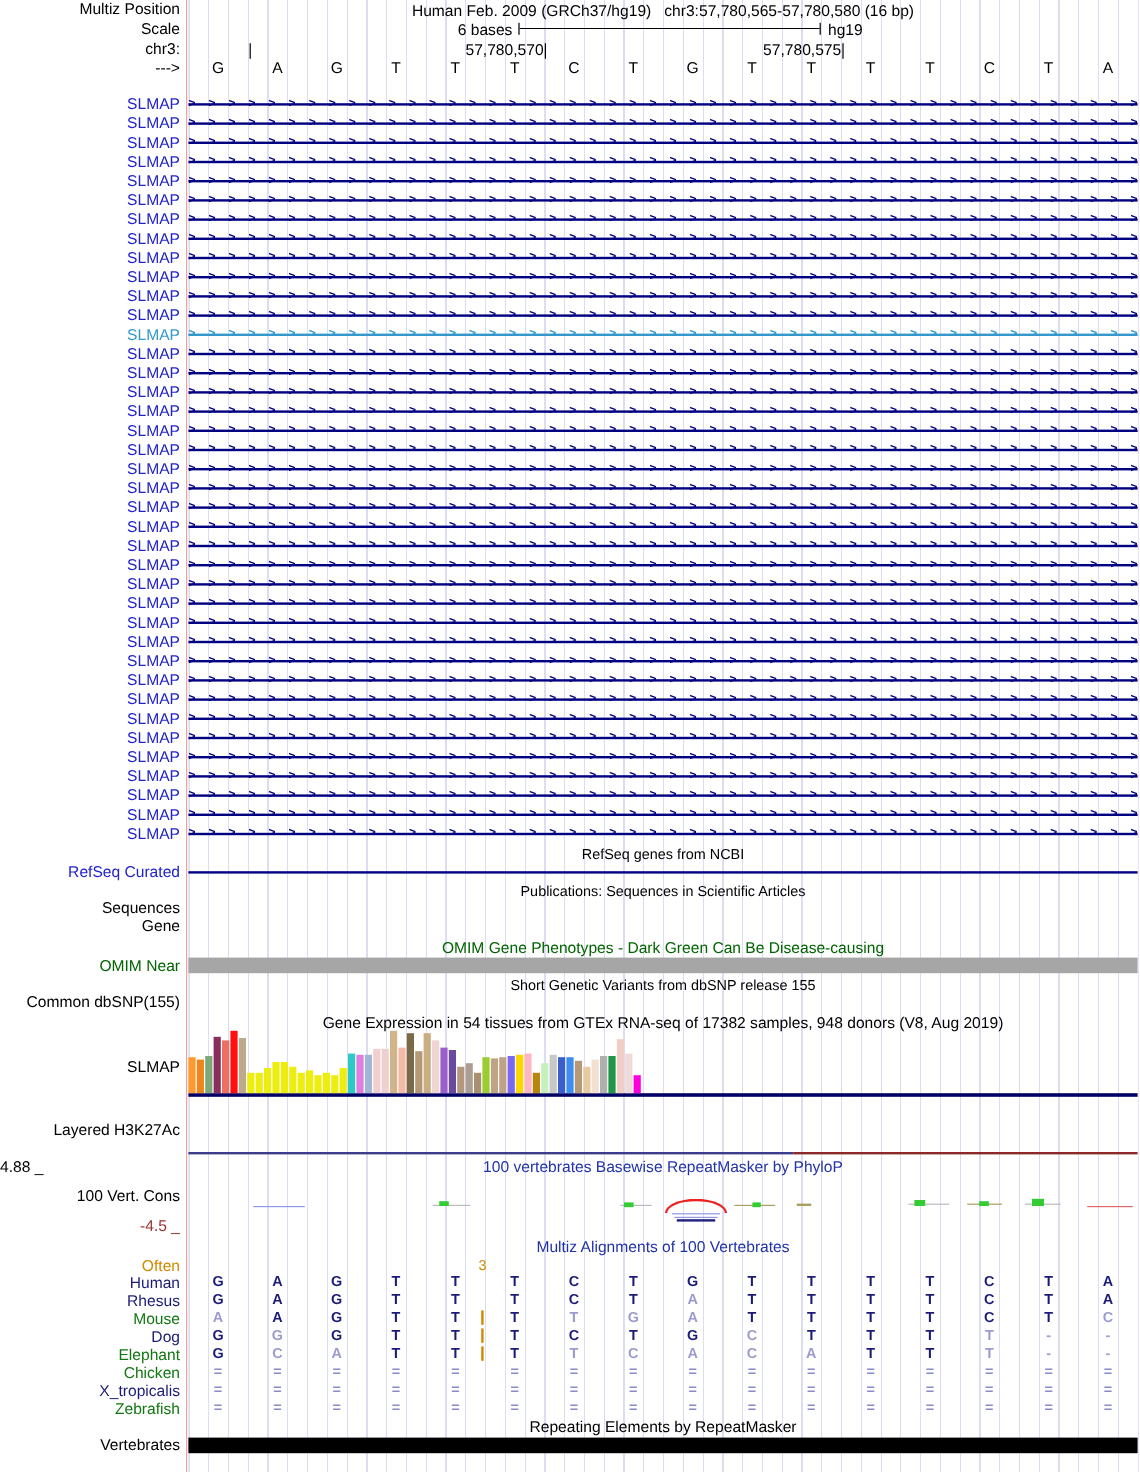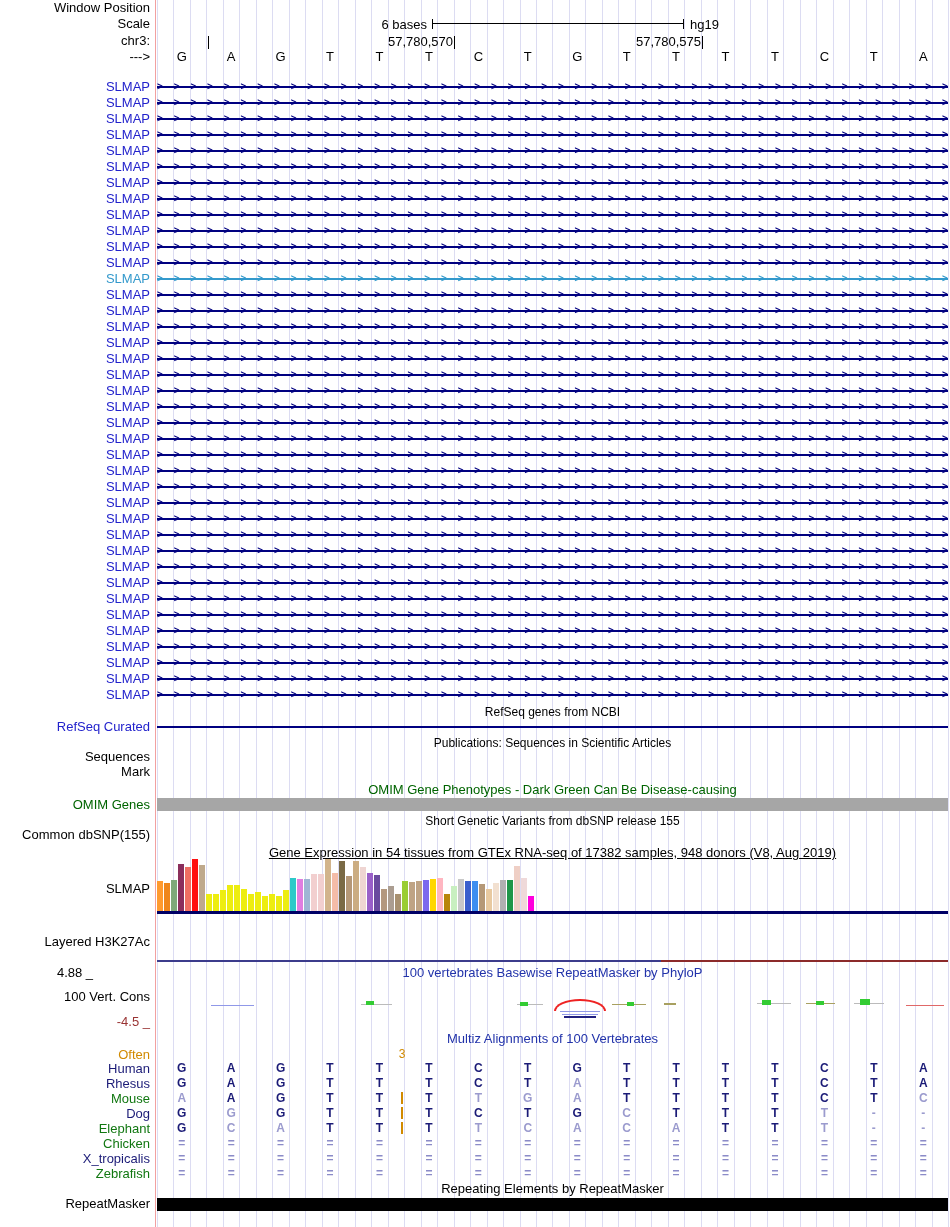--- a/index.html
+++ b/index.html
@@ -19,50 +19,51 @@
   .arrow-row .hline{position:absolute;left:0;right:0;top:7px;height:1.5px;background-color:currentColor;}
   .arrow-row span{position:relative;line-height:16px;}
 </style>
 </head>
 <body>
 
 <div id="screen">
   <div class="grid"></div>
   <div class="guide"></div>
 
+  <div class="ctitle" style="top:1px"><span>Human Feb. 2009 (GRCh37/hg19)</span><span>   </span><span>chr3:57,780,565-57,780,580 (16 bp)</span></div>
 
   <div class="rlab" style="top:17px;left:157px;width:270px">6 bases</div>
   <div class="ruler"></div>
   <div style="position:absolute;left:690px;top:17px;height:16px;line-height:16px;font-size:13px">hg19</div>
 
   <div class="rlab" style="top:34px;left:157px;width:296px">57,780,570</div>
   <div class="rlab" style="top:34px;left:157px;width:544px">57,780,575</div>
   <div class="tick" style="left:208px"></div>
   <div class="tick" style="left:454px"></div>
   <div class="tick" style="left:702px"></div>
-<div style="position: absolute; left: 0px; width: 150px; top: 0px; height: 16px; line-height: 16px; text-align: right; font-size: 13px; color: rgb(0, 0, 0);">Window Position</div>
+<div style="position: absolute; left: 0px; width: 150px; top: 0px; height: 16px; line-height: 16px; text-align: right; font-size: 13px; color: rgb(0, 0, 0);">Multiz Position</div>
     <div style="position: absolute; left: 0px; width: 150px; top: 16px; height: 16px; line-height: 16px; text-align: right; font-size: 13px; color: rgb(0, 0, 0);">Scale</div>
     <div style="position: absolute; left: 0px; width: 150px; top: 33px; height: 16px; line-height: 16px; text-align: right; font-size: 13px; color: rgb(0, 0, 0);">chr3:</div>
     <div style="position: absolute; left: 0px; width: 150px; top: 49px; height: 16px; line-height: 16px; text-align: right; font-size: 13px; color: rgb(0, 0, 0);">---&gt;</div>
     <div style="position: absolute; left: 0px; width: 150px; top: 719px; height: 16px; line-height: 16px; text-align: right; font-size: 13px; color: rgb(34, 34, 204);">RefSeq Curated</div>
     <div style="position: absolute; left: 0px; width: 150px; top: 749px; height: 16px; line-height: 16px; text-align: right; font-size: 13px; color: rgb(0, 0, 0);">Sequences</div>
-    <div style="position: absolute; left: 0px; width: 150px; top: 764px; height: 16px; line-height: 16px; text-align: right; font-size: 13px; color: rgb(0, 0, 0);">Mark</div>
-    <div style="position: absolute; left: 0px; width: 150px; top: 797px; height: 16px; line-height: 16px; text-align: right; font-size: 13px; color: rgb(0, 100, 0);">OMIM Genes</div>
+    <div style="position: absolute; left: 0px; width: 150px; top: 764px; height: 16px; line-height: 16px; text-align: right; font-size: 13px; color: rgb(0, 0, 0);">Gene</div>
+    <div style="position: absolute; left: 0px; width: 150px; top: 797px; height: 16px; line-height: 16px; text-align: right; font-size: 13px; color: rgb(0, 100, 0);">OMIM Near</div>
     <div style="position: absolute; left: 0px; width: 150px; top: 827px; height: 16px; line-height: 16px; text-align: right; font-size: 13px; color: rgb(0, 0, 0);">Common dbSNP(155)</div>
     <div style="position: absolute; left: 0px; width: 150px; top: 881px; height: 16px; line-height: 16px; text-align: right; font-size: 13px; color: rgb(0, 0, 0);">SLMAP</div>
     <div style="position: absolute; left: 0px; width: 150px; top: 934px; height: 16px; line-height: 16px; text-align: right; font-size: 13px; color: rgb(0, 0, 0);">Layered H3K27Ac</div>
-    <div style="position: absolute; left: 0px; width: 150px; top: 965px; height: 16px; line-height: 16px; text-align: center; font-size: 13px; color: rgb(0, 0, 0);">4.88 _</div>
+    <div style="position: absolute; left: 0px; width: 150px; top: 965px; height: 16px; line-height: 16px; text-align: left; font-size: 13px; color: rgb(0, 0, 0);">4.88 _</div>
     <div style="position: absolute; left: 0px; width: 150px; top: 989px; height: 16px; line-height: 16px; text-align: right; font-size: 13px; color: rgb(0, 0, 0);">100 Vert. Cons</div>
     <div style="position: absolute; left: 0px; width: 150px; top: 1014px; height: 16px; line-height: 16px; text-align: right; font-size: 13px; color: rgb(153, 51, 51);">-4.5 _</div>
-    <div style="position: absolute; left: 0px; width: 150px; top: 1196px; height: 16px; line-height: 16px; text-align: right; font-size: 13px; color: rgb(0, 0, 0);">RepeatMasker</div>
+    <div style="position: absolute; left: 0px; width: 150px; top: 1196px; height: 16px; line-height: 16px; text-align: right; font-size: 13px; color: rgb(0, 0, 0);">Vertebrates</div>
     <div style="position: absolute; left: 157px; width: 791px; top: 704px; height: 16px; line-height: 16px; text-align: center; font-size: 12px; color: rgb(0, 0, 0);">RefSeq genes from NCBI</div>
     <div style="position: absolute; left: 157px; width: 791px; top: 735px; height: 16px; line-height: 16px; text-align: center; font-size: 12px; color: rgb(0, 0, 0);">Publications: Sequences in Scientific Articles</div>
     <div style="position: absolute; left: 157px; width: 791px; top: 782px; height: 16px; line-height: 16px; text-align: center; font-size: 13px; color: rgb(0, 100, 0);">OMIM Gene Phenotypes - Dark Green Can Be Disease-causing</div>
     <div style="position: absolute; left: 157px; width: 791px; top: 813px; height: 16px; line-height: 16px; text-align: center; font-size: 12px; color: rgb(0, 0, 0);">Short Genetic Variants from dbSNP release 155</div>
-    <div style="position: absolute; left: 157px; width: 791px; top: 845px; height: 16px; line-height: 16px; text-align: center; font-size: 13px; color: rgb(0, 0, 0); text-decoration: underline;">Gene Expression in 54 tissues from GTEx RNA-seq of 17382 samples, 948 donors (V8, Aug 2019)</div>
+    <div style="position: absolute; left: 157px; width: 791px; top: 845px; height: 16px; line-height: 16px; text-align: center; font-size: 13px; color: rgb(0, 0, 0);">Gene Expression in 54 tissues from GTEx RNA-seq of 17382 samples, 948 donors (V8, Aug 2019)</div>
     <div style="position: absolute; left: 157px; width: 791px; top: 965px; height: 16px; line-height: 16px; text-align: center; font-size: 13px; color: rgb(34, 51, 170);">100 vertebrates Basewise RepeatMasker by PhyloP</div>
     <div style="position: absolute; left: 157px; width: 791px; top: 1031px; height: 16px; line-height: 16px; text-align: center; font-size: 13px; color: rgb(34, 51, 170);">Multiz Alignments of 100 Vertebrates</div>
     <div style="position: absolute; left: 157px; width: 791px; top: 1181px; height: 16px; line-height: 16px; text-align: center; font-size: 13px; color: rgb(0, 0, 0);">Repeating Elements by RepeatMasker</div>
     <div style="position: absolute; left: 157px; width: 49.4375px; top: 49px; height: 16px; line-height: 16px; text-align: center; font-size: 13px; color: rgb(0, 0, 0);">G</div>
     <div style="position: absolute; left: 206.438px; width: 49.4375px; top: 49px; height: 16px; line-height: 16px; text-align: center; font-size: 13px; color: rgb(0, 0, 0);">A</div>
     <div style="position: absolute; left: 255.875px; width: 49.4375px; top: 49px; height: 16px; line-height: 16px; text-align: center; font-size: 13px; color: rgb(0, 0, 0);">G</div>
     <div style="position: absolute; left: 305.312px; width: 49.4375px; top: 49px; height: 16px; line-height: 16px; text-align: center; font-size: 13px; color: rgb(0, 0, 0);">T</div>
     <div style="position: absolute; left: 354.75px; width: 49.4375px; top: 49px; height: 16px; line-height: 16px; text-align: center; font-size: 13px; color: rgb(0, 0, 0);">T</div>
     <div style="position: absolute; left: 404.188px; width: 49.4375px; top: 49px; height: 16px; line-height: 16px; text-align: center; font-size: 13px; color: rgb(0, 0, 0);">T</div>
     <div style="position: absolute; left: 453.625px; width: 49.4375px; top: 49px; height: 16px; line-height: 16px; text-align: center; font-size: 13px; color: rgb(0, 0, 0);">C</div>

